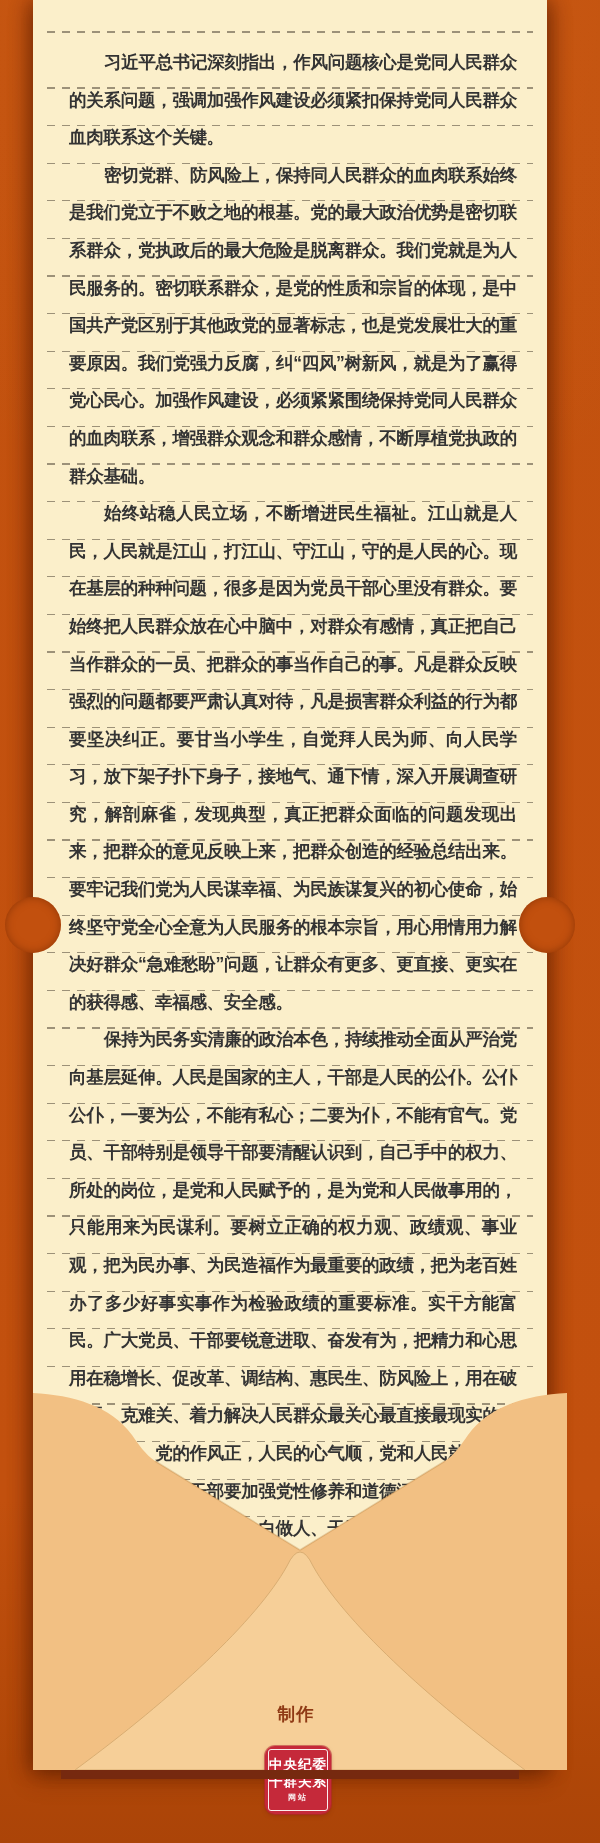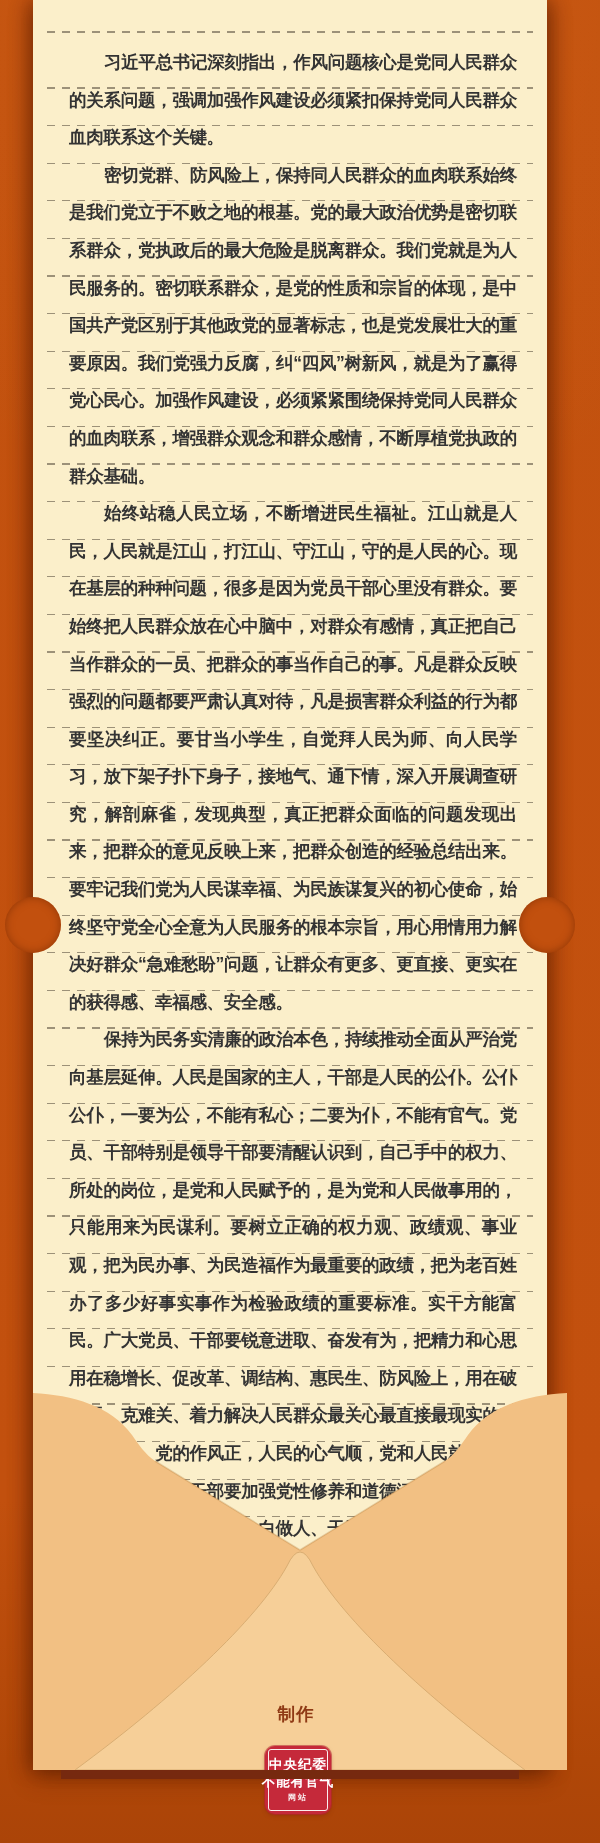--- a/index.html
+++ b/index.html
@@ -100,21 +100,21 @@
 
       <path d="M534,13 C494,15 456,26 435,55 C428,65 422,74 412,81 L267,170 L267,390 L534,390 Z" fill="#f2c083"></path>
 
       <path d="M122,81 L267,170 M412,81 L267,170" stroke="rgba(160,100,30,0.25)" stroke-width="1.5" fill="none"></path>
 
       <path d="M42,390 C140,318 224,240 254,186 Q267,158 280,186 C310,240 394,318 492,390 Z" fill="#f6cf98" stroke="#d9ad72" stroke-width="1"></path>
     </svg>
 
     <div class="stamp">
       <div class="s-line">中央纪委</div>
-      <div class="s-line">不能有官气</div>
+      <div class="s-line">干群关系</div>
       <div class="s-line s-small">网站</div>
     </div>
 
     <div class="credit">
       <span>制作</span>
     </div>
 
   </div>
 
   <div class="env-shadow" style="position:absolute;"></div>

